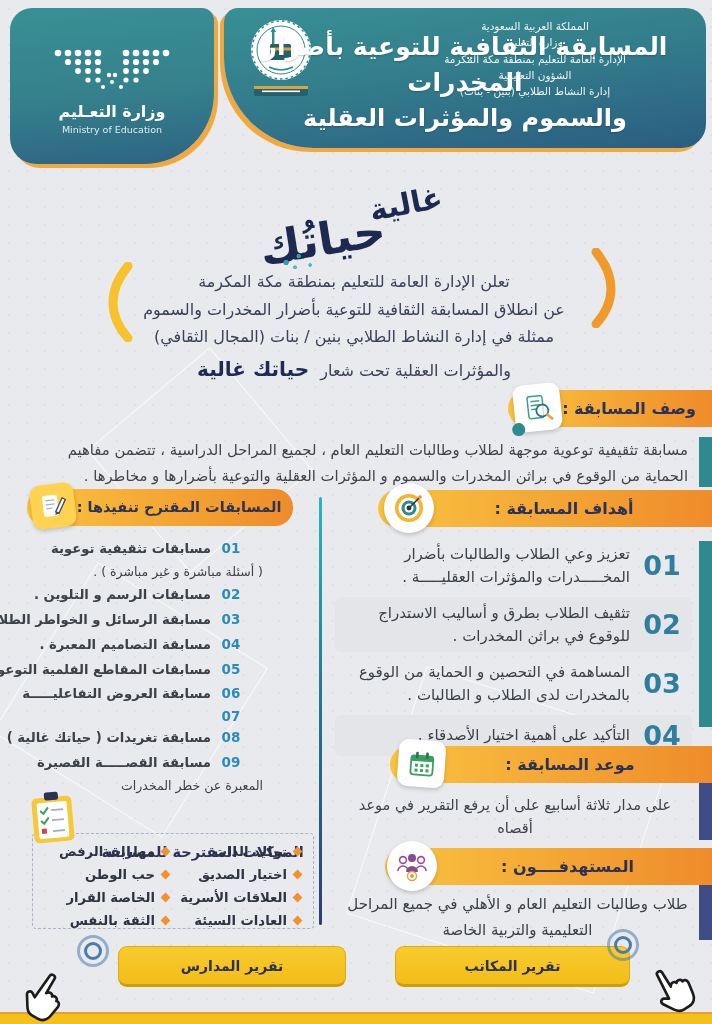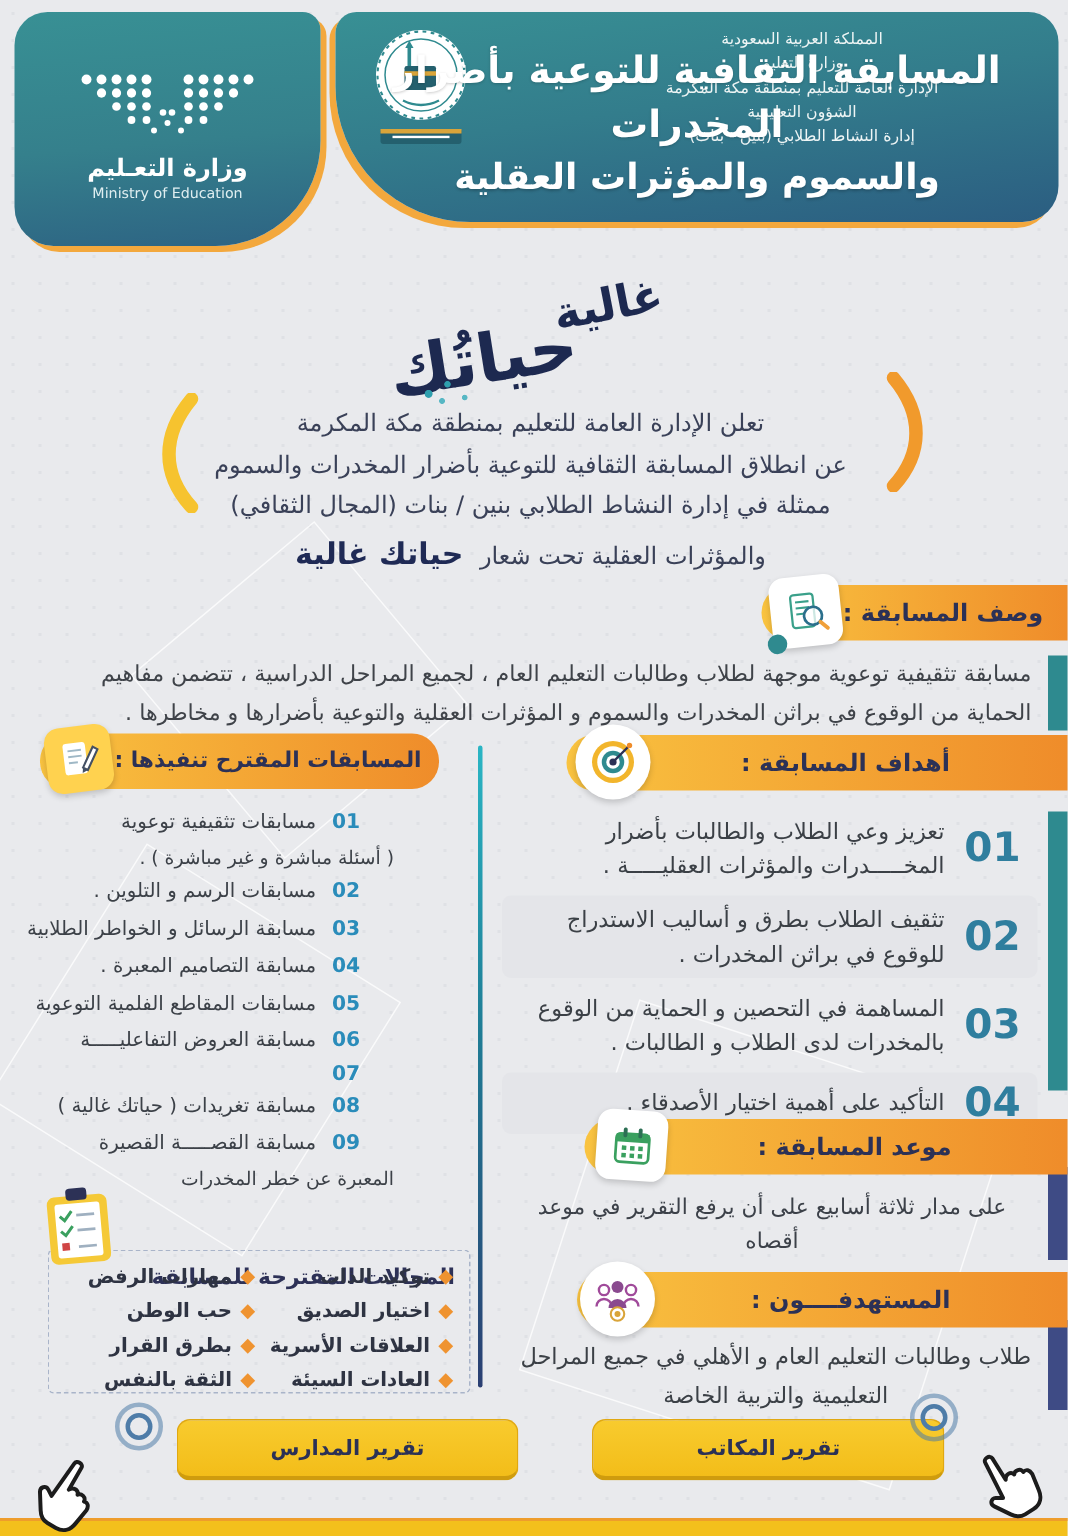--- a/index.html
+++ b/index.html
@@ -82,21 +82,21 @@
   .goals{position:absolute;top:538px;left:335px;right:20px;z-index:2;}
   .goal-row{display:flex;gap:10px;align-items:center;padding:5px 8px;margin-bottom:4px;border-radius:6px;}
   .goal-row.alt{background:#e4e5e9;}
   .goal-num{flex:0 0 44px;text-align:center;font-size:27px;font-weight:bold;color:#2f7e9e;}
   .goal-text{font-size:15px;color:#3b4046;line-height:1.5;text-align:right;}
 
   
   .comp-list{position:absolute;top:536px;left:25px;width:218px;z-index:2;}
   .comp-row{display:flex;gap:8px;align-items:baseline;padding:1.5px 0;}
   .comp-num{flex:0 0 24px;text-align:center;font-size:13.5px;font-weight:bold;color:#2a8cba;}
-  .comp-text{font-size:13.2px;font-weight:normal;color:#3c4148;text-align:right;white-space:nowrap;line-height:1.65;}
+  .comp-text{font-size:13.2px;font-weight:bold;color:#3c4148;text-align:right;white-space:nowrap;line-height:1.65;}
   .comp-sub{font-size:12.5px;font-weight:normal;color:#3c4148;text-align:right;margin-right:-20px;
     line-height:1.6;padding:1px 0;}
 
   
   .fields-icon{position:absolute;left:28px;top:790px;z-index:3;transform:rotate(-5deg);}
   .fields-head{position:absolute;top:806px;left:100px;width:205px;text-align:center;z-index:2;
     font-size:14.5px;font-weight:bold;color:#2d3157;margin-top:38px;}
   .fields-box{position:absolute;top:833px;left:32px;width:282px;height:96px;z-index:2;
     border:1.6px dashed #a9b4c9;border-radius:4px;padding:10px 12px;
     display:grid;grid-template-columns:1fr 1fr;row-gap:8px;column-gap:8px;}
@@ -379,21 +379,21 @@
     <div class="field-cell">
       <span class="diamond"></span>
       <span class="field-label">حب الوطن</span>
     </div>
     <div class="field-cell">
       <span class="diamond"></span>
       <span class="field-label">العلاقات الأسرية</span>
     </div>
     <div class="field-cell">
       <span class="diamond"></span>
-      <span class="field-label">بطرق القرار</span>
+      <span class="field-label">الخاصة القرار</span>
     </div>
     <div class="field-cell">
       <span class="diamond"></span>
       <span class="field-label">العادات السيئة</span>
     </div>
     <div class="field-cell">
       <span class="diamond"></span>
       <span class="field-label">الثقة بالنفس</span>
     </div>
   </div>

